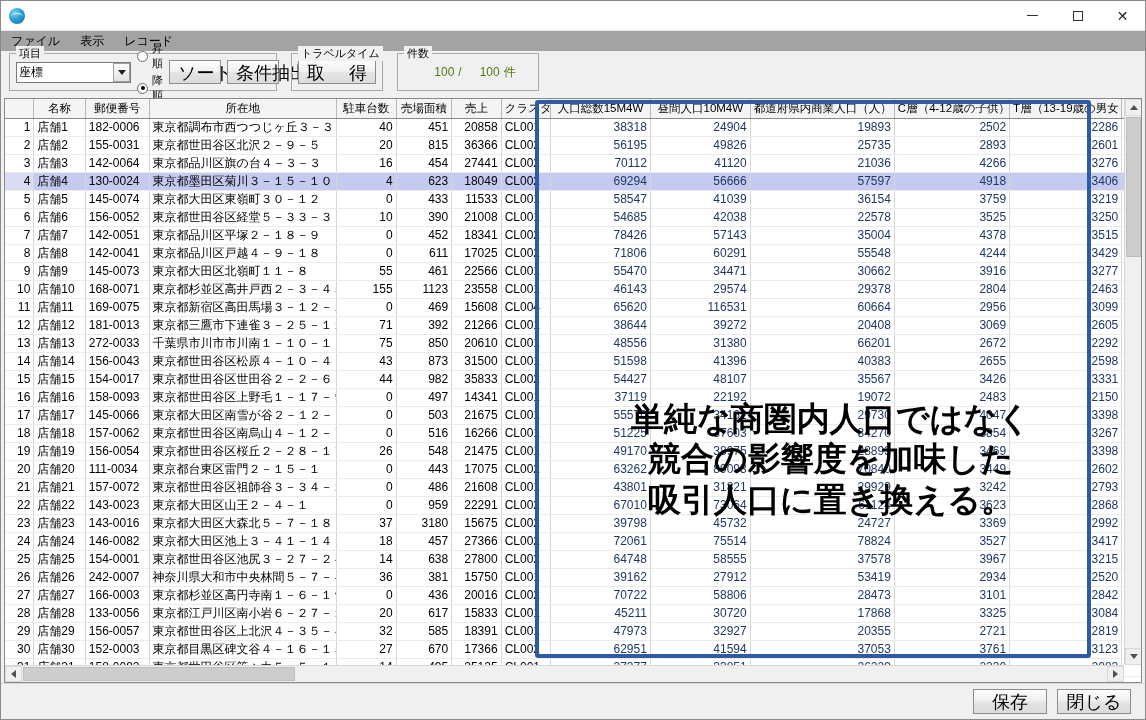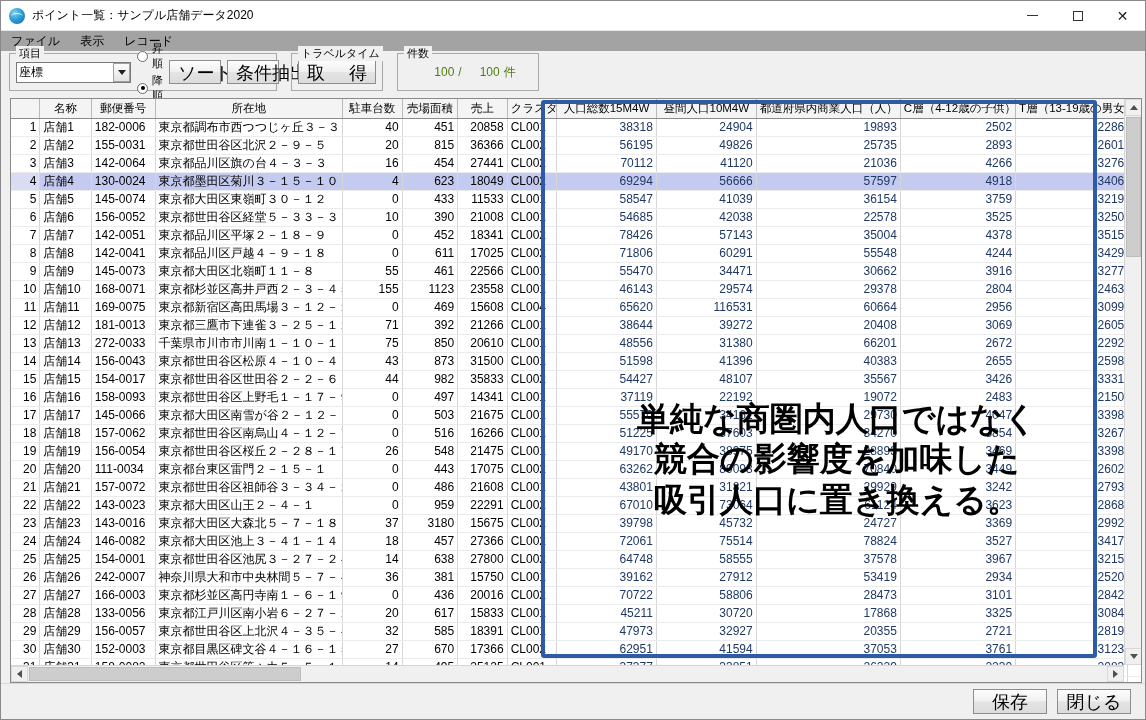--- a/index.html
+++ b/index.html
@@ -133,21 +133,21 @@
   .kensuu-text {
     font-size: 12px; color: #4d7c0f; display: flex; gap: 4px;
     align-items: baseline;
   }
   .kensuu-num { display: inline-block; min-width: 34px; text-align: right; }
 
   
   .gridwrap {
     position: relative;
     flex: 1 1 auto;
-    margin: 1px 3px 0 9px;
+    margin: 1px 3px 0 3px;
     border: 1px solid #8a8a8a;
     background: #fff;
     overflow: hidden;
   }
   table.grid {
     border-collapse: collapse;
     table-layout: fixed;
     font-size: 12px;
     color: #000;
     width: 1139px;
@@ -264,21 +264,20 @@
   }
   .footer button.winbtn { width: 74px; height: 25px; }
 </style>
 </head>
 <body>
 
 <div id="app">
 
   <div class="titlebar">
     <div class="app-icon"></div>
-    <div class="title-text">ポイント一覧：サンプル店舗データ2020</div>
     <div class="win-btns">
       <div class="win-btn">
           <span class="glyph-min"></span>
         </div>
       <div class="win-btn">
           <span class="glyph-max"></span>
         </div>
       <div class="win-btn close">
           <span class="glyph-close">✕</span>
         </div>

